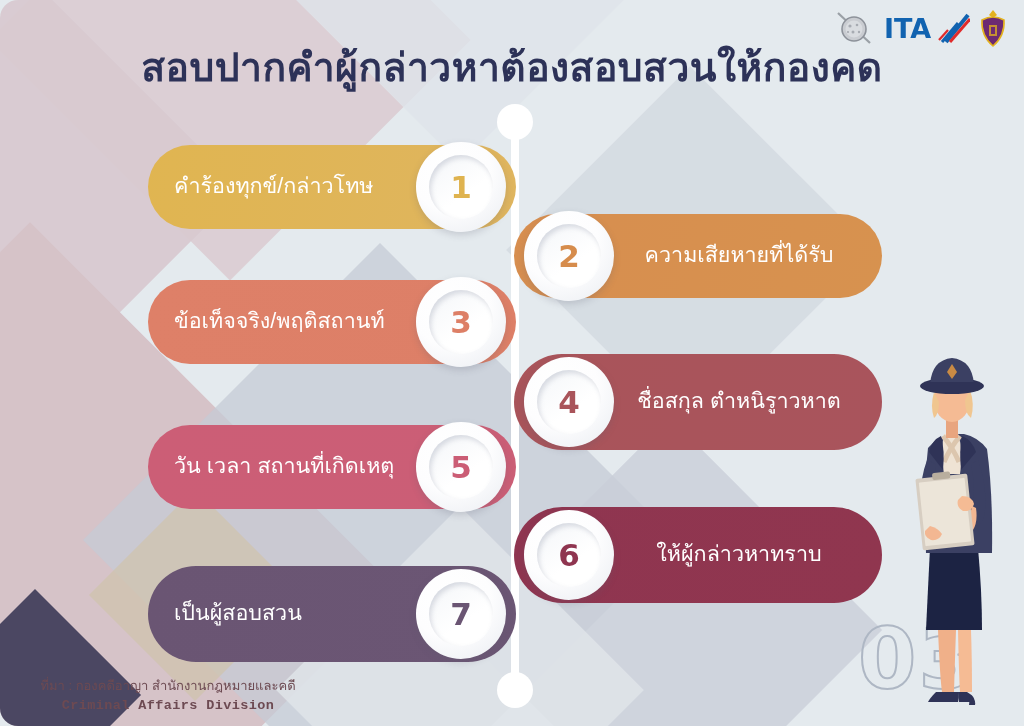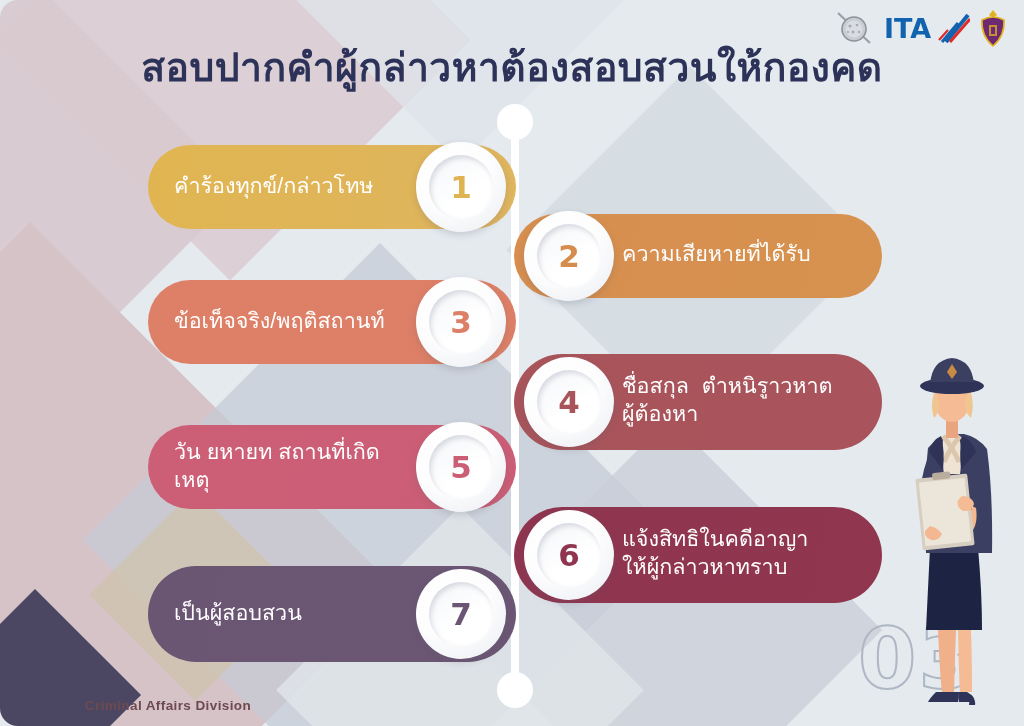--- a/index.html
+++ b/index.html
@@ -51,21 +51,21 @@
   }
   .pill.left{left:148px;width:368px;justify-content:flex-start;padding-left:26px;padding-right:108px;}
   .pill.right{left:514px;width:368px;justify-content:flex-end;padding-right:26px;padding-left:108px;}
   .pill.tall{height:96px;border-radius:48px;}
 
   .pill-text{
     color:#ffffff;font-size:21.5px;line-height:1.28;font-weight:400;
     width:100%;
   }
   .pill.left .pill-text{text-align:left;}
-  .pill.right .pill-text{font-family:Liberation Mono, monospace;}
+  .pill.right .pill-text{text-align:center;}
 
   
   .badge{
     position:absolute;width:90px;height:90px;border-radius:50%;
     background:radial-gradient(circle at 38% 32%, #ffffff 0%, #fdfdfe 48%, #e9ecf1 100%);
     box-shadow:0 3px 7px rgba(90,90,110,.22);
     display:flex;align-items:center;justify-content:center;top:-3px;
   }
   .pill.tall .badge{top:3px;}
   .badge::before{
@@ -84,21 +84,21 @@
     position:absolute;right:45px;bottom:18px;font-size:84px;font-weight:bold;
     font-family:"DejaVu Sans",sans-serif;letter-spacing:2px;
     color:transparent;-webkit-text-stroke:2px #aeb7c4;z-index:3;
   }
 
   
   .footer{
     position:absolute;left:8px;bottom:10px;width:320px;text-align:center;z-index:6;
     color:#6d4a52;font-size:13px;line-height:1.5;
   }
-  .footer .fline2{font-weight:bold;letter-spacing:.4px;font-size:13.5px;}
+  .footer .fline2{font-weight:bold;letter-spacing:.4px;font-size:13.5px;font-family:Liberation Mono, monospace;}
 
   
   .officer{position:absolute;right:8px;top:330px;width:130px;height:378px;z-index:5;}
 </style>
 </head>
 <body>
 
 <div id="stage">
 
   <div class="bg-layer">
@@ -173,37 +173,35 @@
         <div class="pill-text">
           <div>ข้อเท็จจริง/พฤติสถานท์</div>
         </div>
         <div class="badge">
           <span class="badge-num" style="color: rgb(221, 127, 102);">3</span>
         </div>
       </div>
       <div class="pill right tall" style="top: 354px; background: linear-gradient(100deg, rgb(169, 84, 90) 0%, rgb(169, 84, 92) 100%);">
         <div class="pill-text">
           <div>ชื่อสกุล ตำหนิรูาวหาต</div>
-          <div>ผู้ต้องหา</div>
         </div>
         <div class="badge">
           <span class="badge-num" style="color: rgb(169, 84, 90);">4</span>
         </div>
       </div>
       <div class="pill left" style="top: 425px; background: linear-gradient(100deg, rgb(204, 94, 118) 0%, rgb(203, 94, 118) 100%);">
         <div class="pill-text">
-          <div>วัน ยหายท สถานที่เกิดเหตุ</div>
+          <div>วัน เวลา สถานที่เกิดเหตุ</div>
         </div>
         <div class="badge">
           <span class="badge-num" style="color: rgb(203, 93, 117);">5</span>
         </div>
       </div>
       <div class="pill right tall" style="top: 507px; background: linear-gradient(100deg, rgb(143, 53, 80) 0%, rgb(144, 54, 79) 100%);">
         <div class="pill-text">
-          <div>แจ้งสิทธิในคดีอาญา</div>
           <div>ให้ผู้กล่าวหาทราบ</div>
         </div>
         <div class="badge">
           <span class="badge-num" style="color: rgb(143, 53, 80);">6</span>
         </div>
       </div>
       <div class="pill left tall" style="top: 566px; background: linear-gradient(100deg, rgb(106, 85, 115) 0%, rgb(107, 86, 116) 100%);">
         <div class="pill-text">
           <div>เป็นผู้สอบสวน</div>
         </div>
@@ -258,16 +256,17 @@
       <ellipse cx="66" cy="56" rx="32" ry="8" fill="#2f3357"></ellipse>
       <path d="M44 54 q2-24 22-26 q20 2 22 26 Z" fill="#3b4063"></path>
       <path d="M44 52 l44 0 l0 5 l-44 0 Z" fill="#2f3357"></path>
       <path d="M66 34 l5 8 l-5 7 l-5 -7 Z" fill="#c98a44"></path>
     </svg>
   </div>
 
   <div class="big-number">03</div>
 
   <div class="footer">
+    <div class="fline1">ที่มา : กองคดีอาญา สำนักงานกฎหมายและคดี</div>
     <div class="fline2">Criminal Affairs Division</div>
   </div>
 
 </div>
 
 </body></html>

